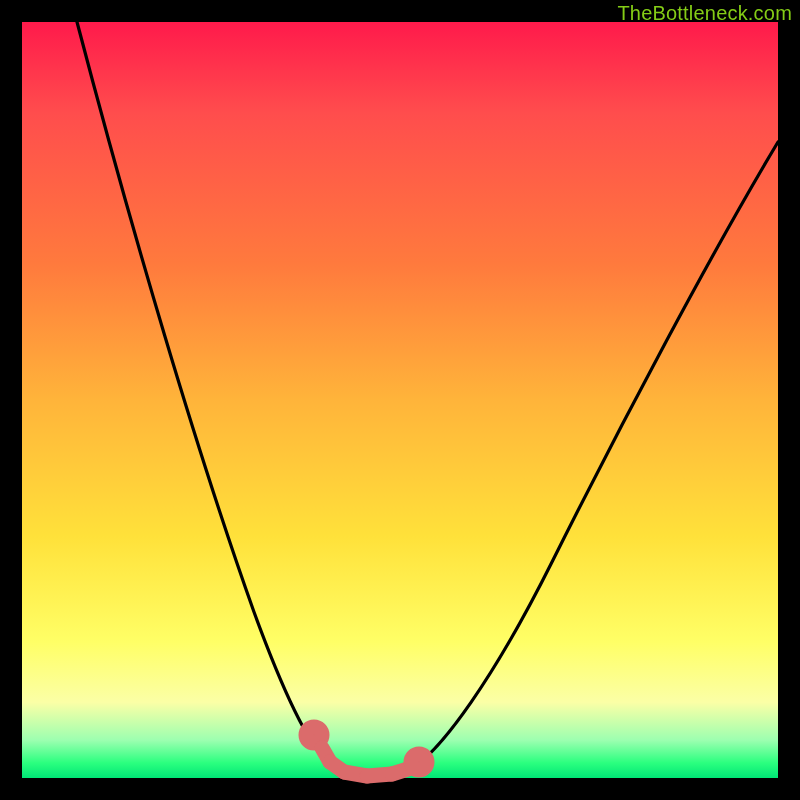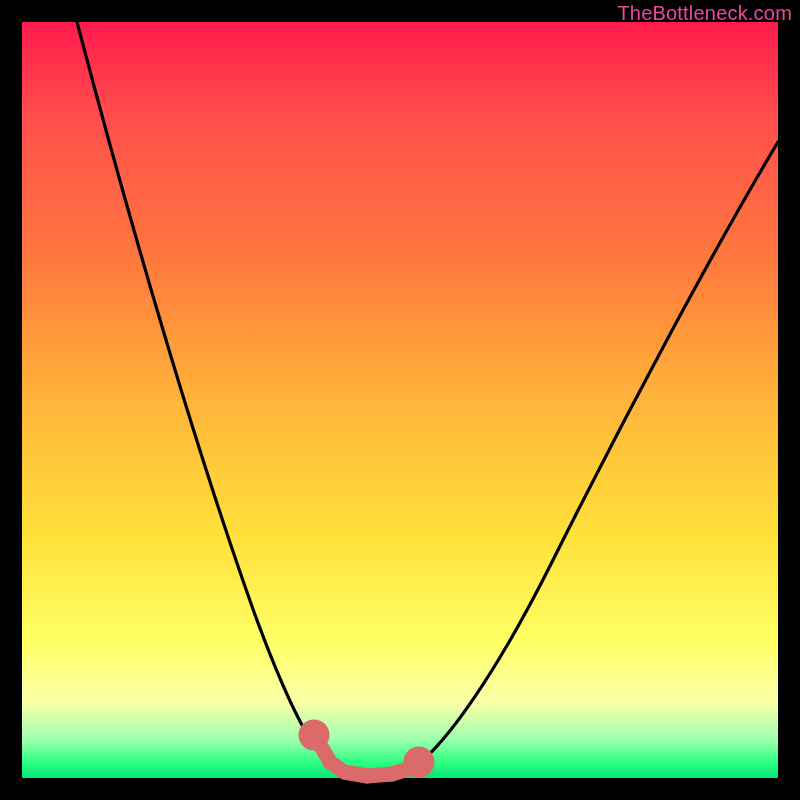--- a/index.html
+++ b/index.html
@@ -37,21 +37,21 @@
       #fbffa6 90%,
       #9cffb0 95%,
       #2bff7f 98%,
       #00e676 100%
     );
   }
   .watermark {
     position: absolute;
     top: 2px;
     right: 8px;
-    color: #ec4899;
+    color: #84cc16;
     font-size: 20px;
     font-weight: 500;
     letter-spacing: 0.2px;
     user-select: none;
   }
   svg.curve {
     position: absolute;
     left: 0;
     top: 0;
     width: 756px;

